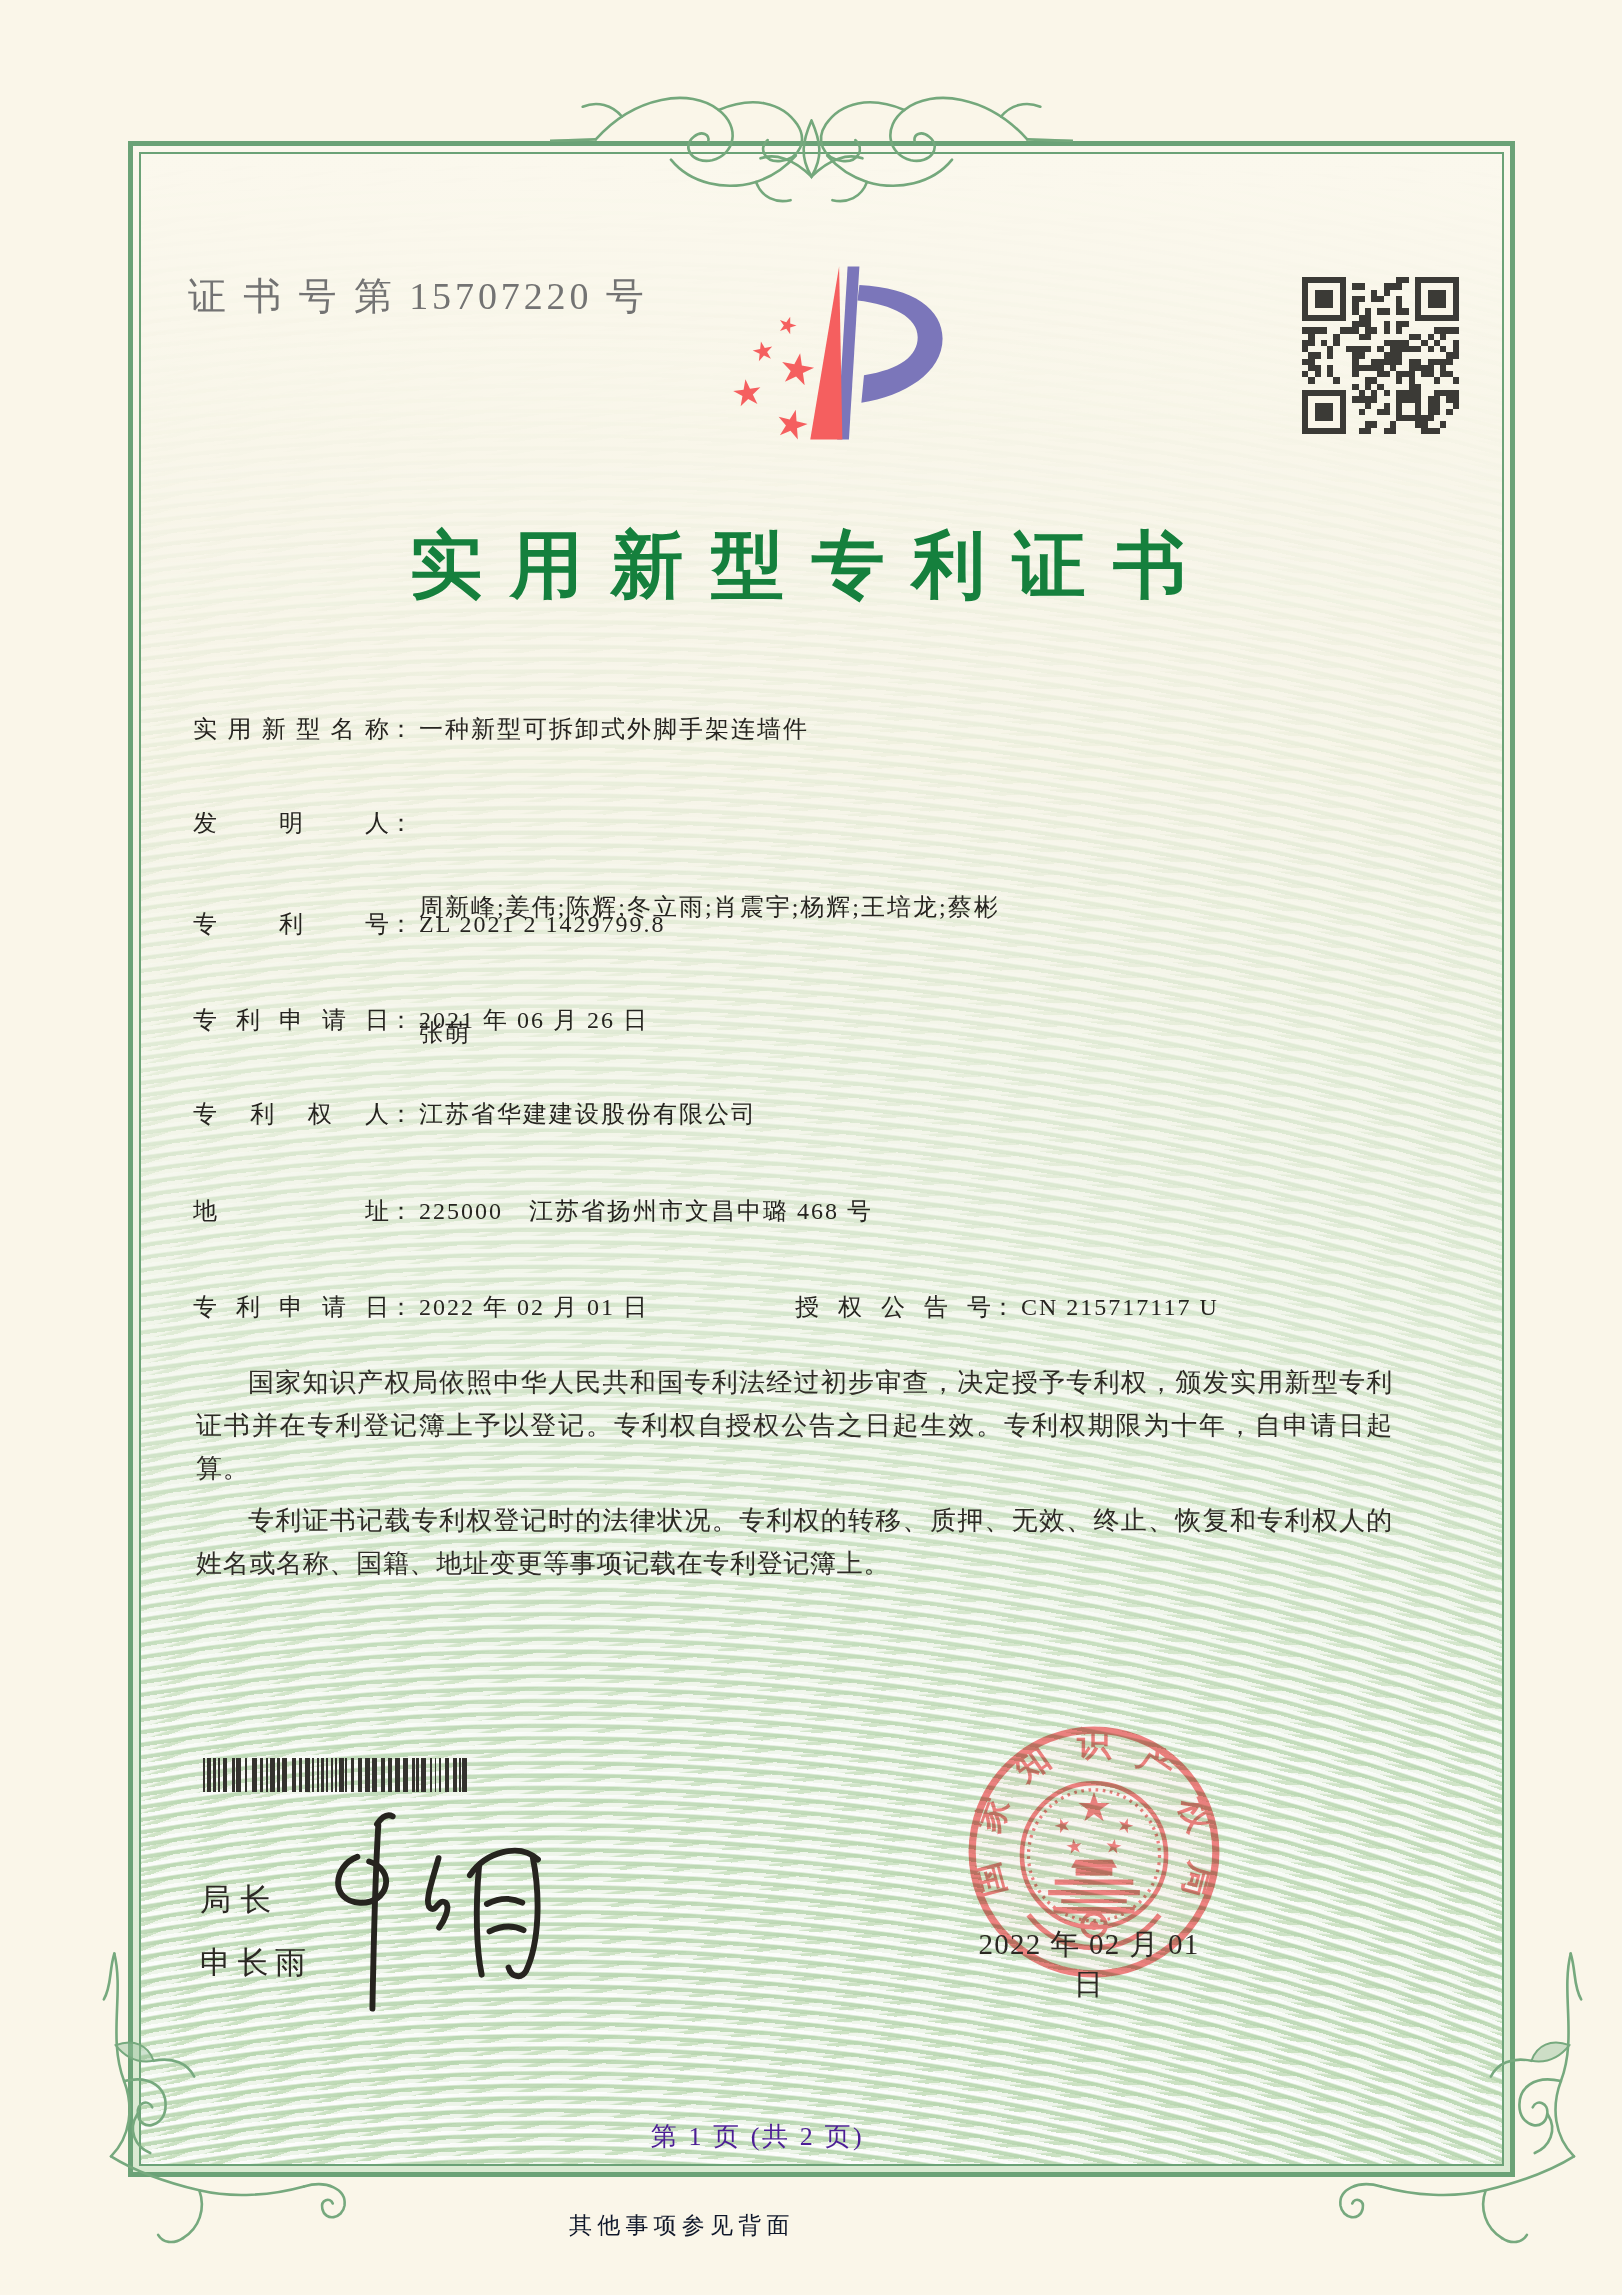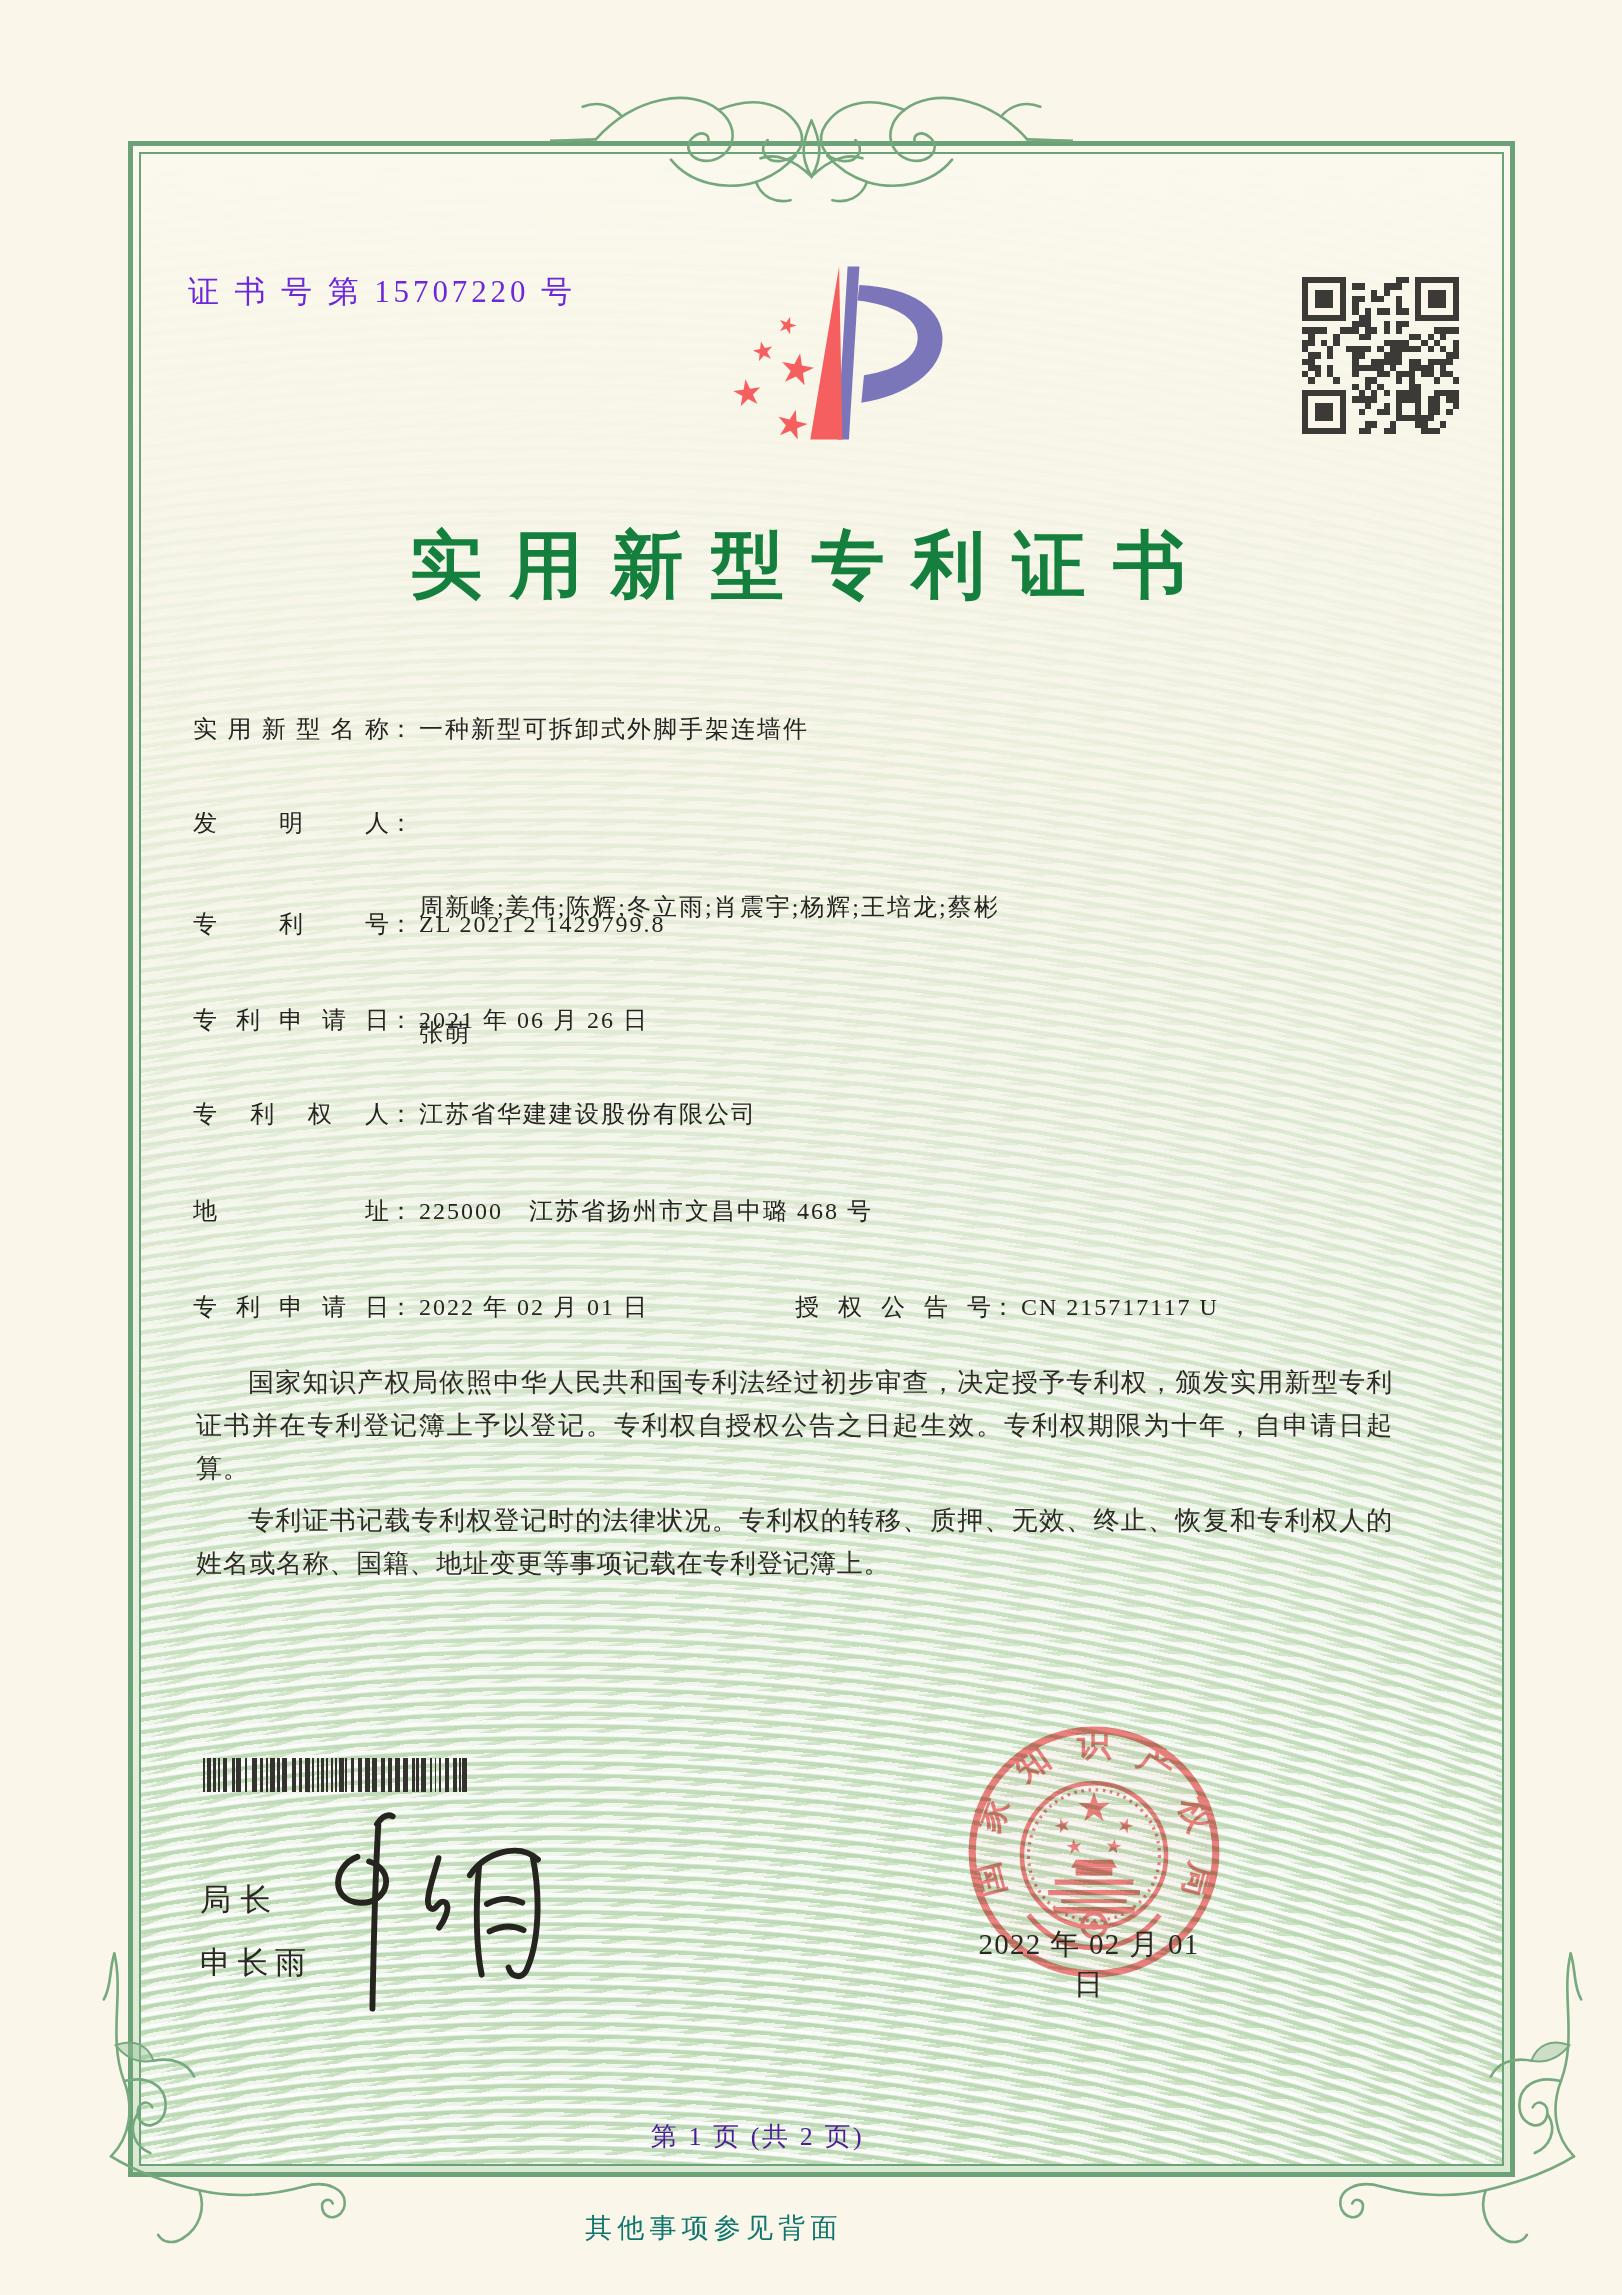--- a/index.html
+++ b/index.html
@@ -10,21 +10,21 @@
          border:5.2px solid var(--green,#6ba277);box-sizing:border-box;
          background:linear-gradient(180deg,#fbf8ed 0%,#f6f4e6 30%,#eef3e4 55%,#e4efdc 78%,#daead2 100%);}
   .frame-inner{position:absolute;inset:5.9px;border:2px solid var(--green,#6ba277);}
   .waves{position:absolute;inset:7.9px;
      background:
        repeating-radial-gradient(140% 120% at 30% 290%, rgba(180,211,172,.85) 0 2.6px, rgba(255,255,255,.9) 3.9px 6.5px, rgba(230,242,224,.0) 6.5px 9.8px),
        repeating-radial-gradient(140% 120% at 75% 300%, rgba(187,216,178,.55) 0 2.6px, rgba(255,255,255,.55) 3.9px 9.2px);
      -webkit-mask-image:linear-gradient(180deg,rgba(0,0,0,0) 0%,rgba(0,0,0,.05) 16%,rgba(0,0,0,.28) 38%,rgba(0,0,0,.45) 58%,rgba(0,0,0,.85) 80%,rgba(0,0,0,.95) 100%);
      mask-image:linear-gradient(180deg,rgba(0,0,0,0) 0%,rgba(0,0,0,.05) 16%,rgba(0,0,0,.28) 38%,rgba(0,0,0,.45) 58%,rgba(0,0,0,.85) 80%,rgba(0,0,0,.95) 100%);}
   
-  .cert-no{position:absolute;left:188px;top:271px;font-size:31px;letter-spacing:3.9px;color:#6d28d9;}
+  .cert-no{position:absolute;left:188px;top:271px;font-size:38px;letter-spacing:3.9px;color:#737373;}
   .logo{position:absolute;left:708px;top:260px;width:236px;height:186px;}
   .qr{position:absolute;left:1302px;top:277px;width:157px;height:157px;}
   .title{position:absolute;left:0;top:517px;width:100%;text-align:center;
          font-size:73px;font-weight:bold;letter-spacing:27.5px;margin-right:-27.5px;color:#15803d;}
   
   .row{position:absolute;left:193px;display:flex;align-items:flex-start;font-size:24px;line-height:42px;color:#262420;}
   .flabel{display:inline-block;width:196px;text-align:justify;text-align-last:justify;flex:none;}
   .fcolon{display:inline-block;width:30px;flex:none;}
   .fval{letter-spacing:2px;white-space:pre-wrap;}
   .vline{display:block;}
@@ -35,21 +35,21 @@
   .paras p + p{margin-top:9.2px;}
   
   .barcode{position:absolute;left:203px;top:1758px;width:265px;height:34px;}
   .officer-title{position:absolute;left:200px;top:1879px;font-size:31px;letter-spacing:9.2px;}
   .officer-name{position:absolute;left:200px;top:1942px;font-size:31px;letter-spacing:6.5px;}
   .signature{position:absolute;left:314px;top:1798px;width:249px;height:229px;}
   .seal{position:absolute;left:963px;top:1721px;width:262px;height:262px;mix-blend-mode:multiply;opacity:.92;}
   .seal-date{position:absolute;left:978px;top:1925px;width:222px;text-align:center;
              font-size:29px;letter-spacing:1.3px;color:#2b2823;z-index:9;}
   .page-info{position:absolute;left:0;top:2119px;width:1515px;text-align:center;font-size:26px;letter-spacing:2.6px;color:#4c1d95;}
-  .back-note{position:absolute;left:585px;top:2210px;font-size:27px;letter-spacing:5.2px;color:#0f766e;}
+  .back-note{position:absolute;left:569px;top:2210px;font-size:23px;letter-spacing:5.2px;color:#0f172a;}
   .ornament{position:absolute;pointer-events:none;}
   .orn-top{left:550px;top:77px;width:523px;height:164px;}
   .orn-bl{left:75px;top:1947px;width:301px;height:314px;}
   .orn-br{left:1309px;top:1947px;width:301px;height:314px;transform:scaleX(-1);}
   svg{display:block;}
 </style>
 </head>
 <body>
 
 <div class="page">

